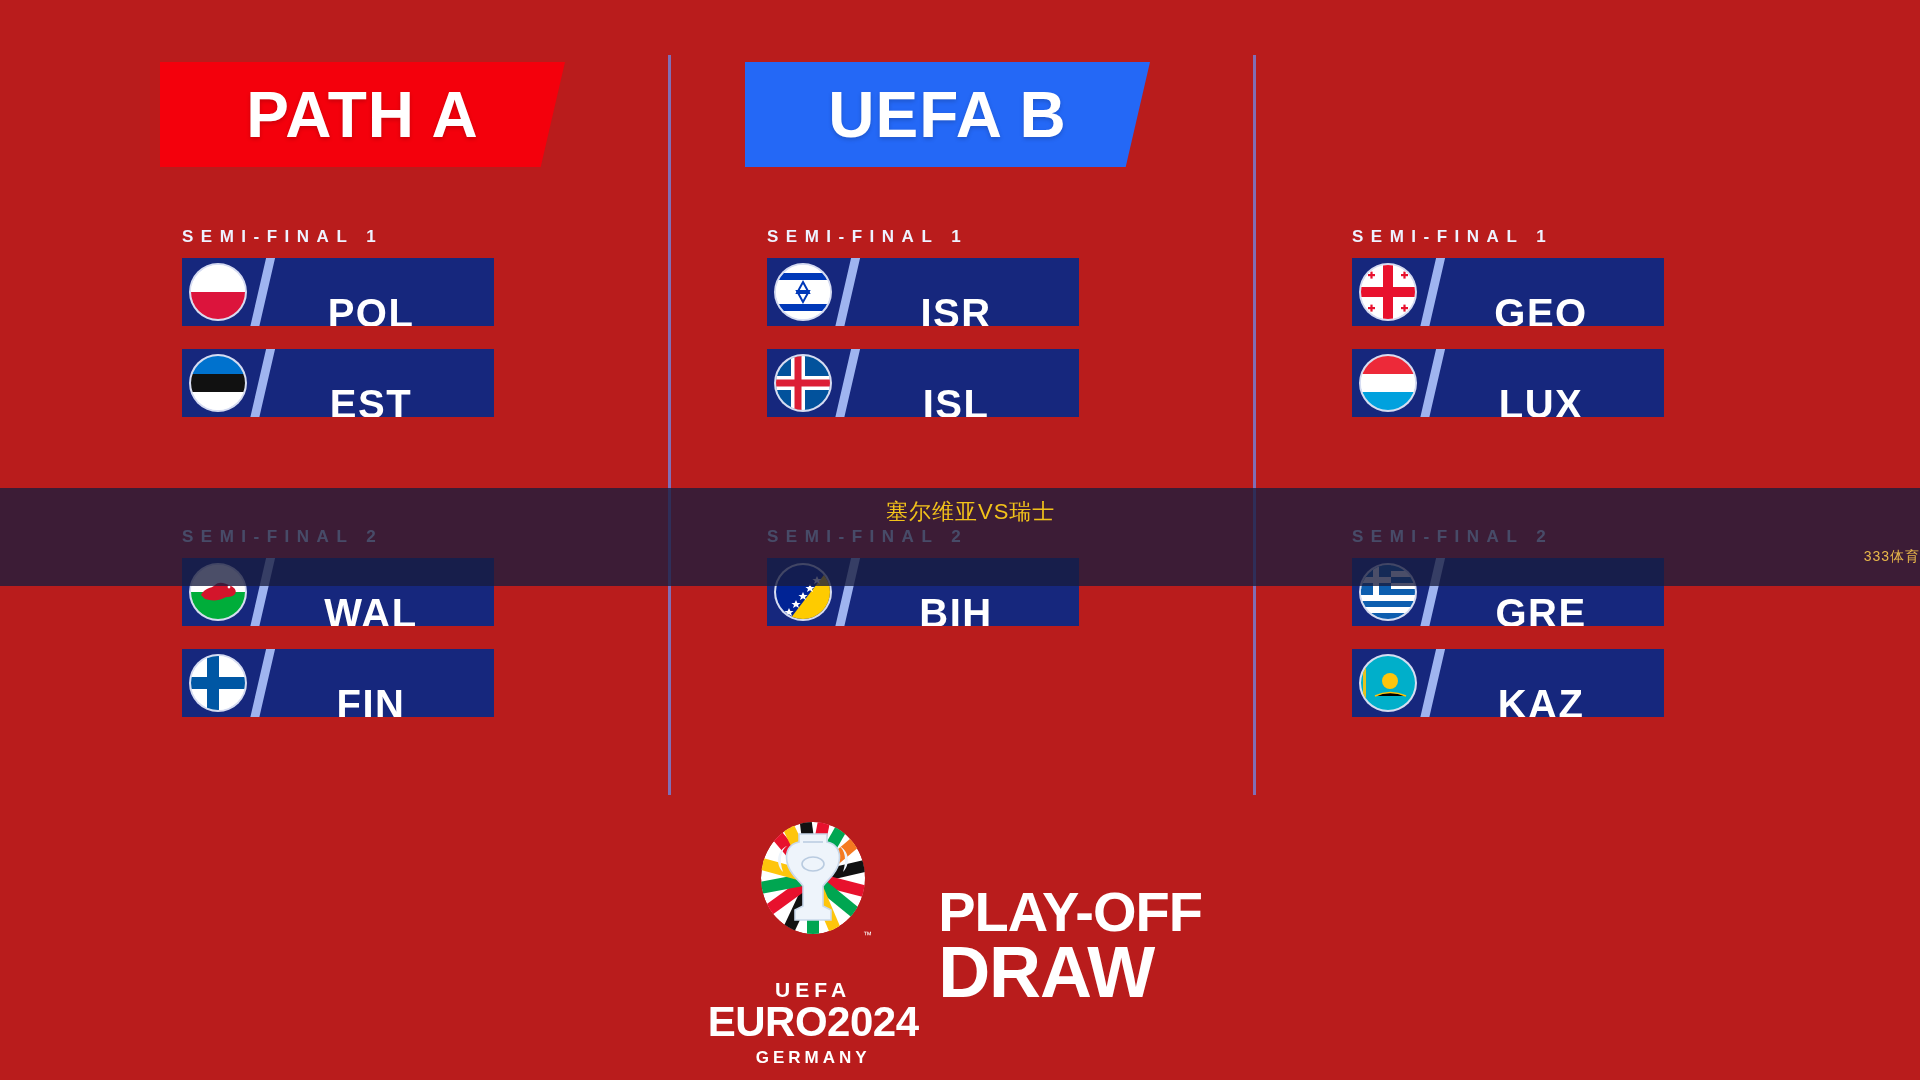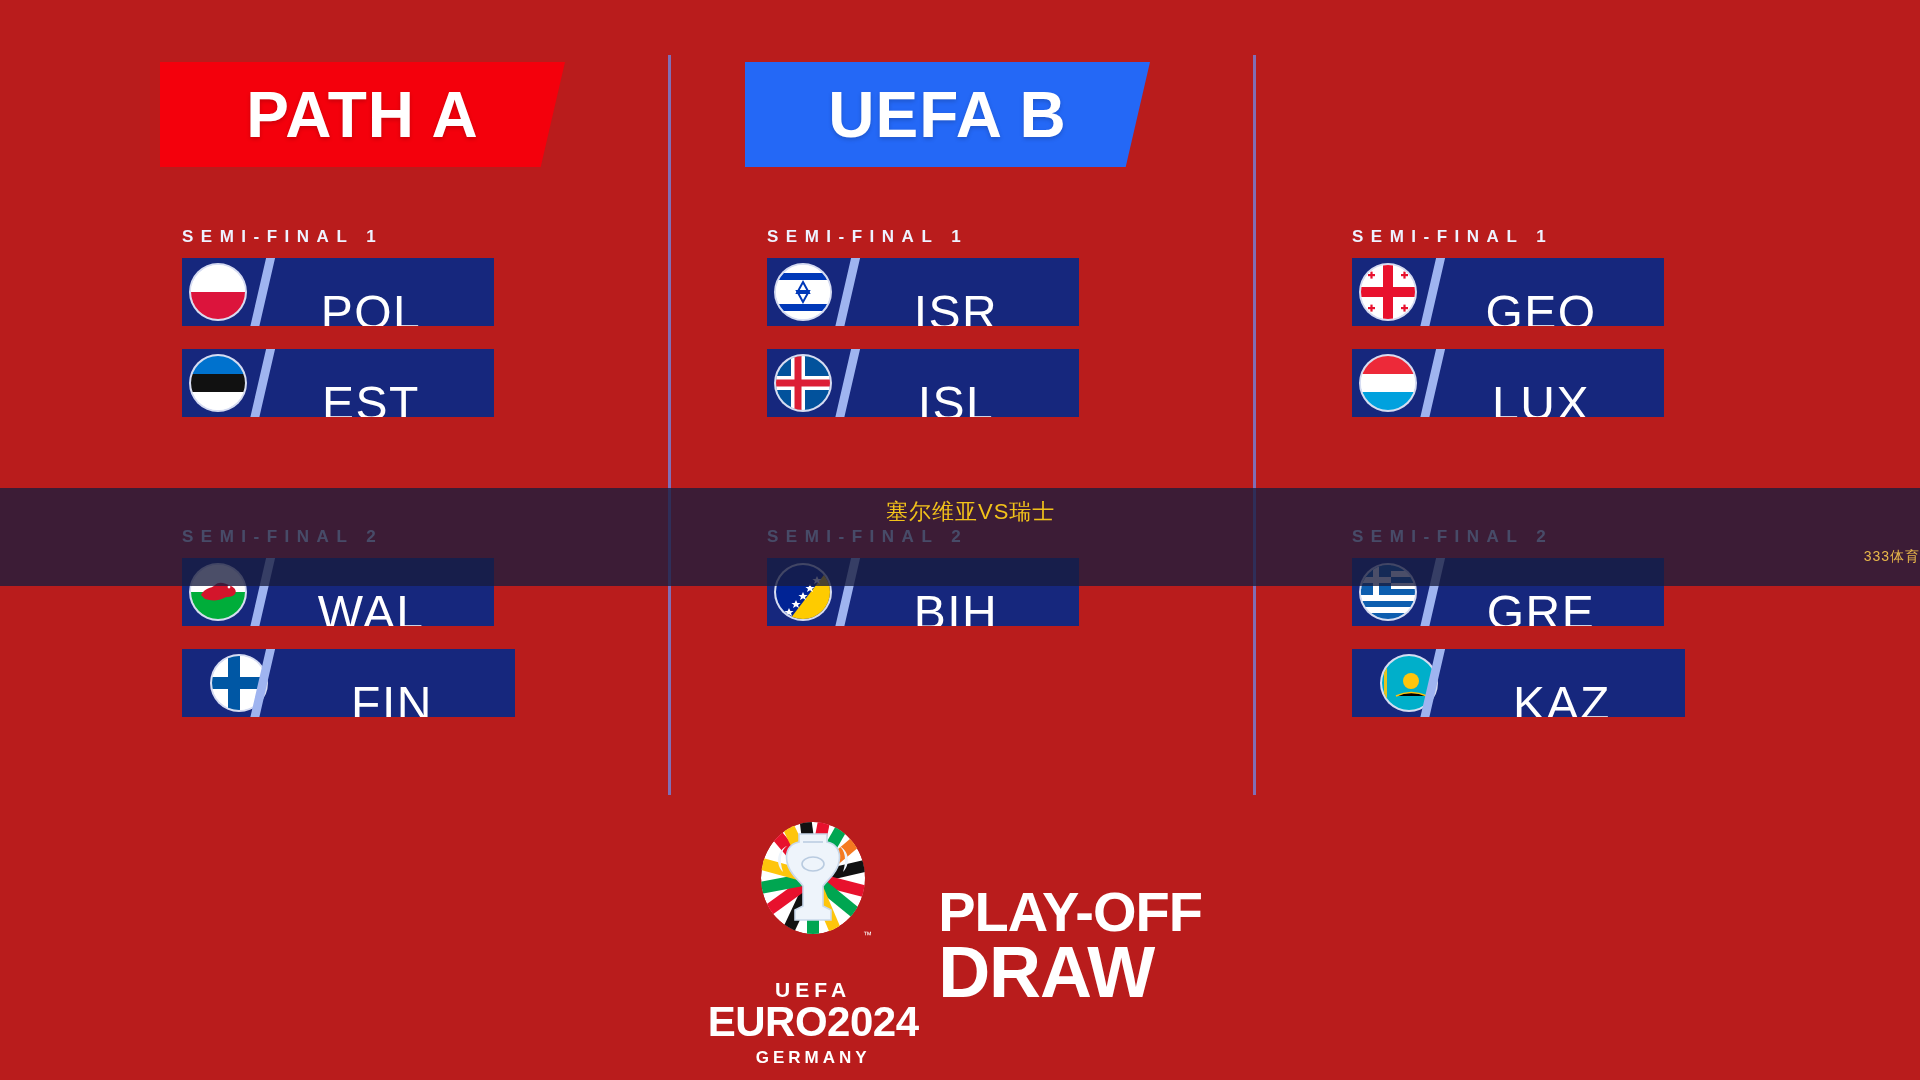--- a/index.html
+++ b/index.html
@@ -33,31 +33,31 @@
      letter-spacing:7.5px;white-space:nowrap;}
   .sf-label.s1{top:227px;}
   .sf-label.s2{top:527px;}
 
   
   .team-row{position:absolute;left:22px;width:312px;height:68px;background:#16277d;
      display:flex;align-items:center;overflow:hidden;}
   .team-row.r0{top:258px;}
   .team-row.r1{top:349px;justify-content:space-between;}
   .team-row.r2{top:558px;}
-  .team-row.r3{top:649px;padding-left:21px;}
+  .team-row.r3{top:649px;}
 
   .flag-wrap{position:relative;width:72px;height:68px;display:flex;align-items:center;justify-content:center;flex:0 0 auto;}
   .flag{width:54px;height:54px;border-radius:50%;overflow:hidden;position:relative;
         box-shadow:0 0 0 2px #d6dcf2;background:#fff;}
   .flag svg{display:block;width:54px;height:54px;}
 
   .slash{position:absolute;left:76px;top:-6px;width:9px;height:82px;background:#9fb4f0;
      transform:skewX(-13deg);border-radius:1px;}
 
-  .team-code{flex:1;text-align:center;color:#ffffff;font-size:48px;font-weight:normal;
+  .team-code{flex:1;text-align:center;color:#ffffff;font-size:40px;font-weight:bold;
      letter-spacing:1.5px;padding-right:6px;line-height:1;margin-top:41px;}
 
   
   .bottom{position:absolute;left:0;bottom:18px;width:1920px;height:232px;
      display:flex;align-items:center;justify-content:center;gap:30px;}
   .logo-block{display:flex;flex-direction:column;align-items:center;width:190px;}
   .euro-text{margin-top:4px;text-align:center;color:#ffffff;}
   .euro-uefa{font-size:21px;font-weight:bold;letter-spacing:5px;line-height:1;margin-top:27px;}
   .euro-main{font-size:42px;font-weight:bold;letter-spacing:-0.5px;line-height:1.05;}
   .euro-country{font-size:17px;font-weight:bold;letter-spacing:4px;line-height:1.6;}

